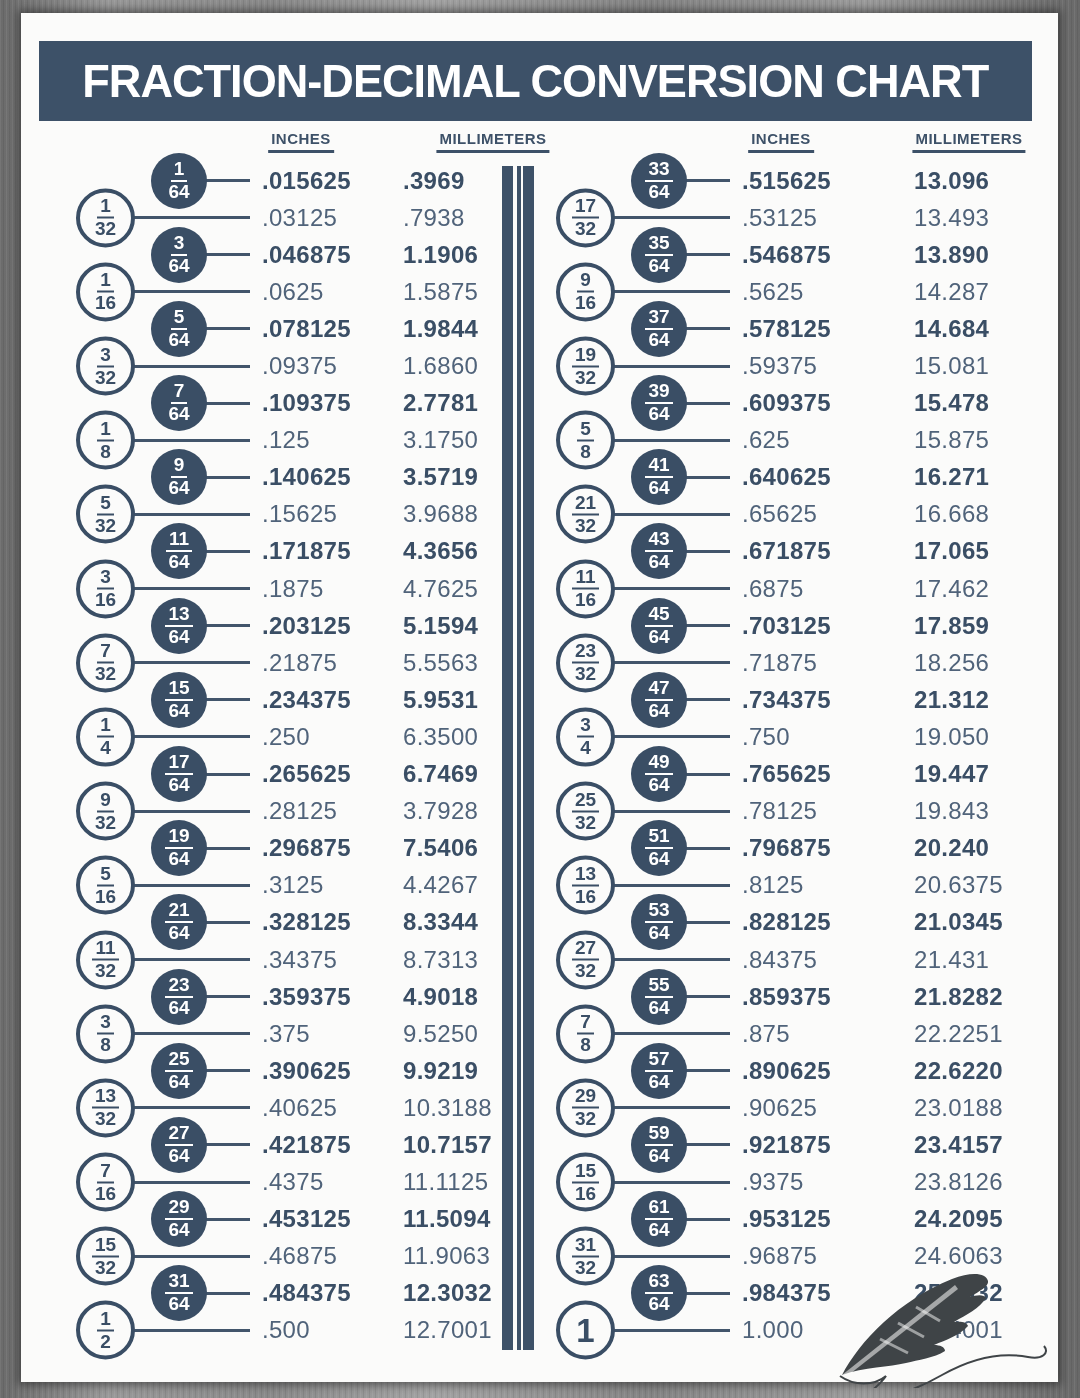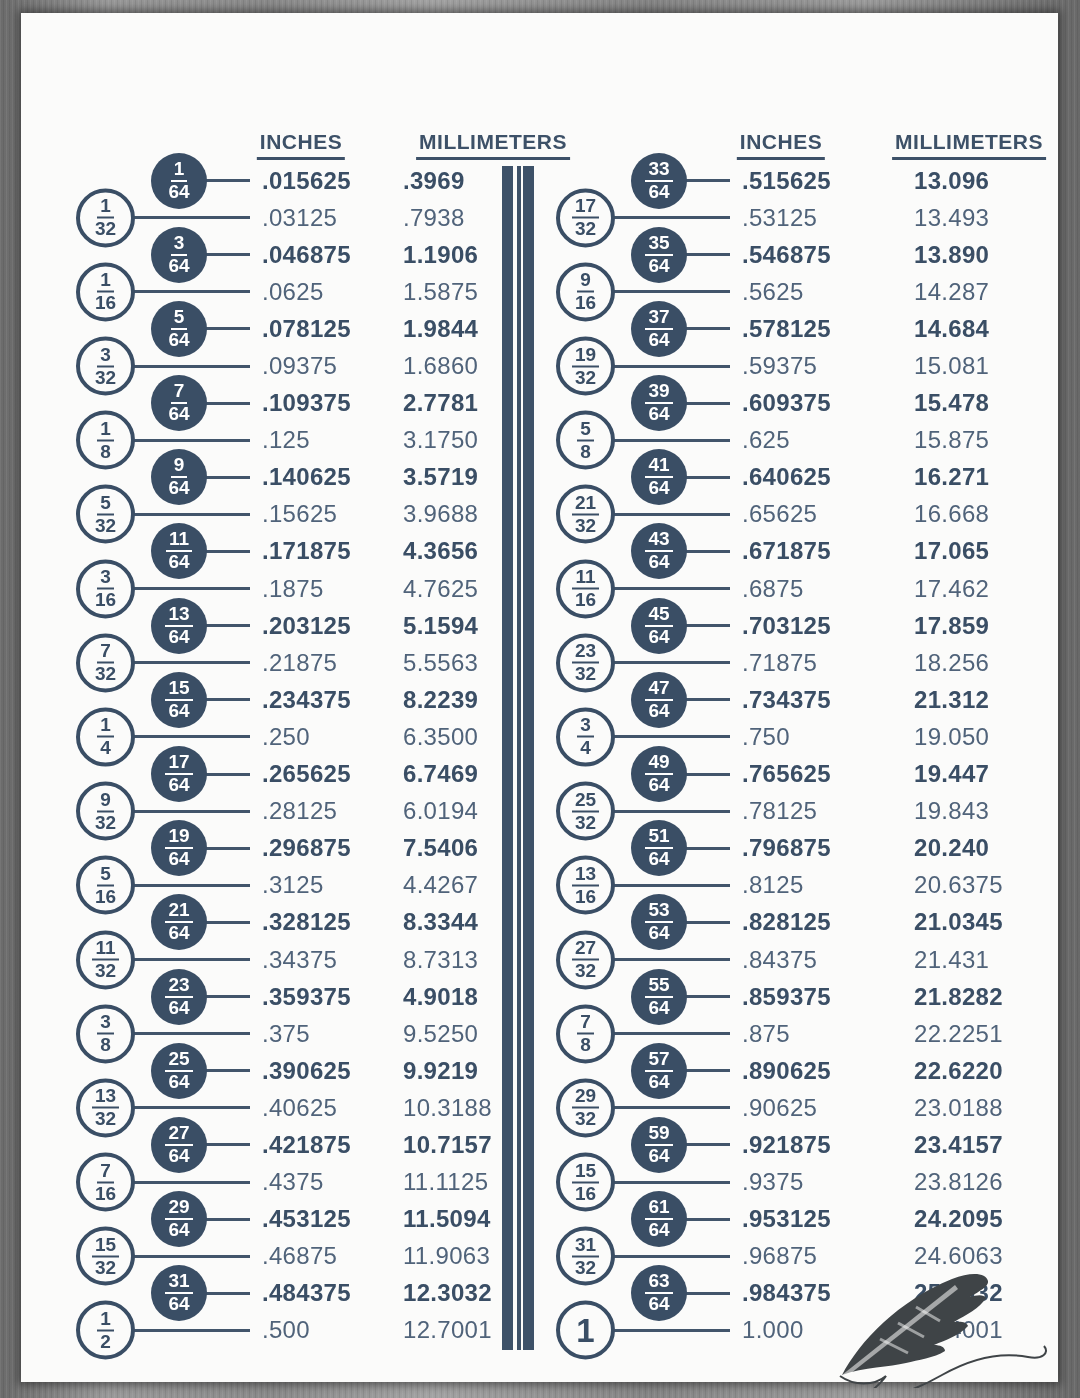--- a/index.html
+++ b/index.html
@@ -27,21 +27,21 @@
     position:absolute;left:18px;top:28px;width:993px;height:80px;
     background:#3d5168;display:flex;align-items:center;justify-content:center;
   }
   #titlebar h1{
     margin:0;color:#ffffff;font-size:46px;font-weight:bold;letter-spacing:-1px;
     white-space:nowrap;transform:scaleX(.98);
   }
   
   .hdr{
     position:absolute;top:117px;transform:translateX(-50%);
-    font-size:21px;font-weight:bold;color:#3d5168;letter-spacing:.5px;
+    font-size:15px;font-weight:bold;color:#3d5168;letter-spacing:.5px;
     border-bottom:3px solid #3d5168;padding:0 3px 3px;white-space:nowrap;
   }
   #hdr-in-l{left:280px;}
   #hdr-mm-l{left:472px;}
   #hdr-in-r{left:760px;}
   #hdr-mm-r{left:948px;}
   
   #divider{position:absolute;left:481px;top:153px;width:32px;height:1184px;}
   .dbar{position:absolute;top:0;bottom:0;background:#3d5168;}
   .dbar1{left:0;width:11px;}
@@ -75,20 +75,23 @@
   #col-right .v.mm{left:384px;}
   
   #feather{position:absolute;left:799px;top:1250px;width:245px;height:125px;z-index:4;}
 </style>
 </head>
 <body>
 
 <div id="frame">
   <div id="card">
 
+    <div id="titlebar">
+      <h1>FRACTION-DECIMAL CONVERSION CHART</h1>
+    </div>
 
     <div class="hdr" id="hdr-in-l">INCHES</div>
     <div class="hdr" id="hdr-mm-l">MILLIMETERS</div>
     <div class="hdr" id="hdr-in-r">INCHES</div>
     <div class="hdr" id="hdr-mm-r">MILLIMETERS</div>
 
     <div id="divider">
       <div class="dbar dbar1"></div>
       <div class="dbar dbar2"></div>
       <div class="dbar dbar3"></div>
@@ -221,21 +224,21 @@
           <span class="v in">.21875</span>
           <span class="v mm">5.5563</span>
         </div>
         <div class="row">
           <div class="line line-f"></div>
           <div class="circle filled">
             <span class="num">15</span>
             <span class="den">64</span>
           </div>
           <span class="v in b">.234375</span>
-          <span class="v mm b">8.2239</span>
+          <span class="v mm b">5.9531</span>
         </div>
         <div class="row">
           <div class="line line-o"></div>
           <div class="circle outline">
             <span class="num">1</span>
             <span class="den">4</span>
           </div>
           <span class="v in">.250</span>
           <span class="v mm">6.3500</span>
         </div>
@@ -248,21 +251,21 @@
           <span class="v in b">.265625</span>
           <span class="v mm b">6.7469</span>
         </div>
         <div class="row">
           <div class="line line-o"></div>
           <div class="circle outline">
             <span class="num">9</span>
             <span class="den">32</span>
           </div>
           <span class="v in">.28125</span>
-          <span class="v mm">6.0194</span>
+          <span class="v mm">3.7928</span>
         </div>
         <div class="row">
           <div class="line line-f"></div>
           <div class="circle filled">
             <span class="num">19</span>
             <span class="den">64</span>
           </div>
           <span class="v in b">.296875</span>
           <span class="v mm b">7.5406</span>
         </div>

